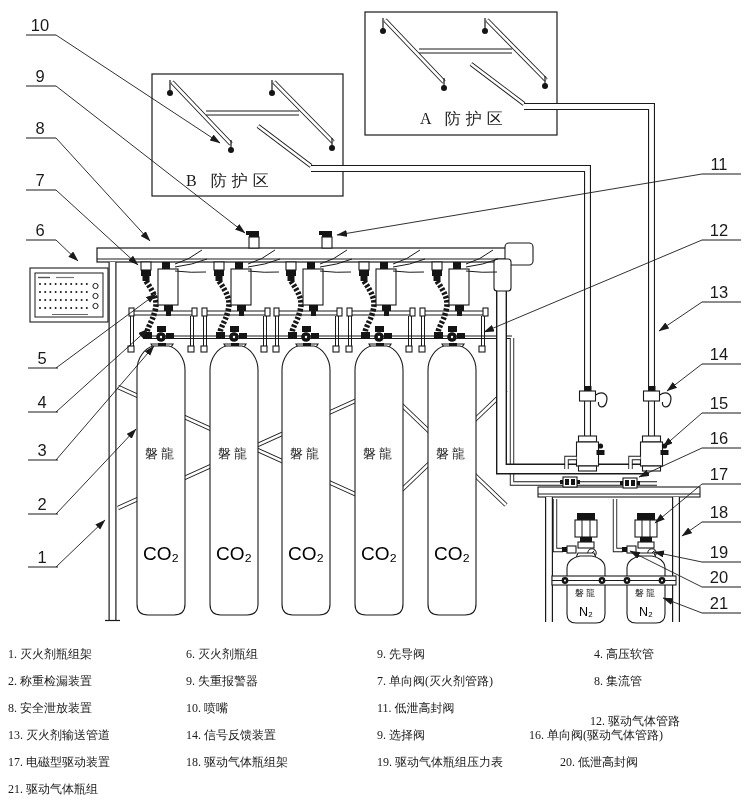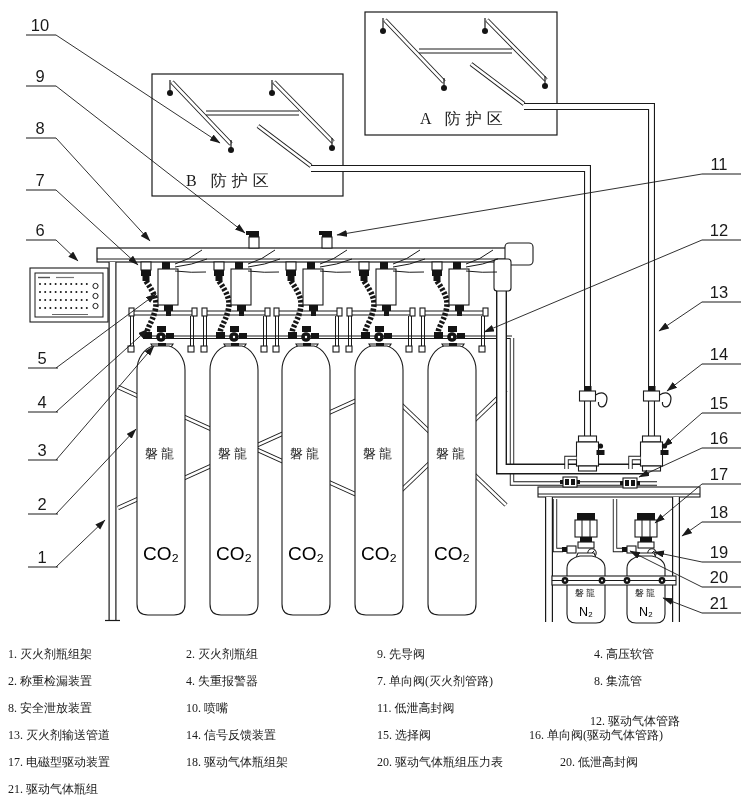--- a/index.html
+++ b/index.html
@@ -383,35 +383,35 @@
         <line class="ul" x1="702" y1="562" x2="741" y2="562"></line>
     <text class="num" x="719" y="583" text-anchor="middle">20</text>
         <line class="ul" x1="702" y1="587" x2="741" y2="587"></line>
     <text class="num" x="719" y="609" text-anchor="middle">21</text>
         <line class="ul" x1="702" y1="613" x2="741" y2="613"></line>
   </g>
 </svg>
 
 <div class="legend">
   <span style="left:8px;top:647px">1. 灭火剂瓶组架</span>
-  <span style="left:186px;top:647px">2. 灭火剂瓶组</span>
+  <span style="left:186px;top:647px">6. 灭火剂瓶组</span>
   <span style="left:377px;top:647px">9. 先导阀</span>
   <span style="left:594px;top:647px">4. 高压软管</span>
   <span style="left:8px;top:674px">2. 称重检漏装置</span>
-  <span style="left:186px;top:674px">4. 失重报警器</span>
+  <span style="left:186px;top:674px">9. 失重报警器</span>
   <span style="left:377px;top:674px">7. 单向阀(灭火剂管路)</span>
   <span style="left:594px;top:674px">8. 集流管</span>
   <span style="left:8px;top:701px">8. 安全泄放装置</span>
   <span style="left:186px;top:701px">10. 喷嘴</span>
   <span style="left:377px;top:701px">11. 低泄高封阀</span>
   <span style="left:590px;top:714px">12. 驱动气体管路</span>
   <span style="left:8px;top:728px">13. 灭火剂输送管道</span>
   <span style="left:186px;top:728px">14. 信号反馈装置</span>
-  <span style="left:377px;top:728px">15. 选择阀</span>
+  <span style="left:377px;top:728px">9. 选择阀</span>
   <span style="left:529px;top:728px">16. 单向阀(驱动气体管路)</span>
   <span style="left:8px;top:755px">17. 电磁型驱动装置</span>
   <span style="left:186px;top:755px">18. 驱动气体瓶组架</span>
-  <span style="left:377px;top:755px">20. 驱动气体瓶组压力表</span>
+  <span style="left:377px;top:755px">19. 驱动气体瓶组压力表</span>
   <span style="left:560px;top:755px">20. 低泄高封阀</span>
   <span style="left:8px;top:782px">21. 驱动气体瓶组</span>
 </div>
 
 </div>
 
 </body></html>

